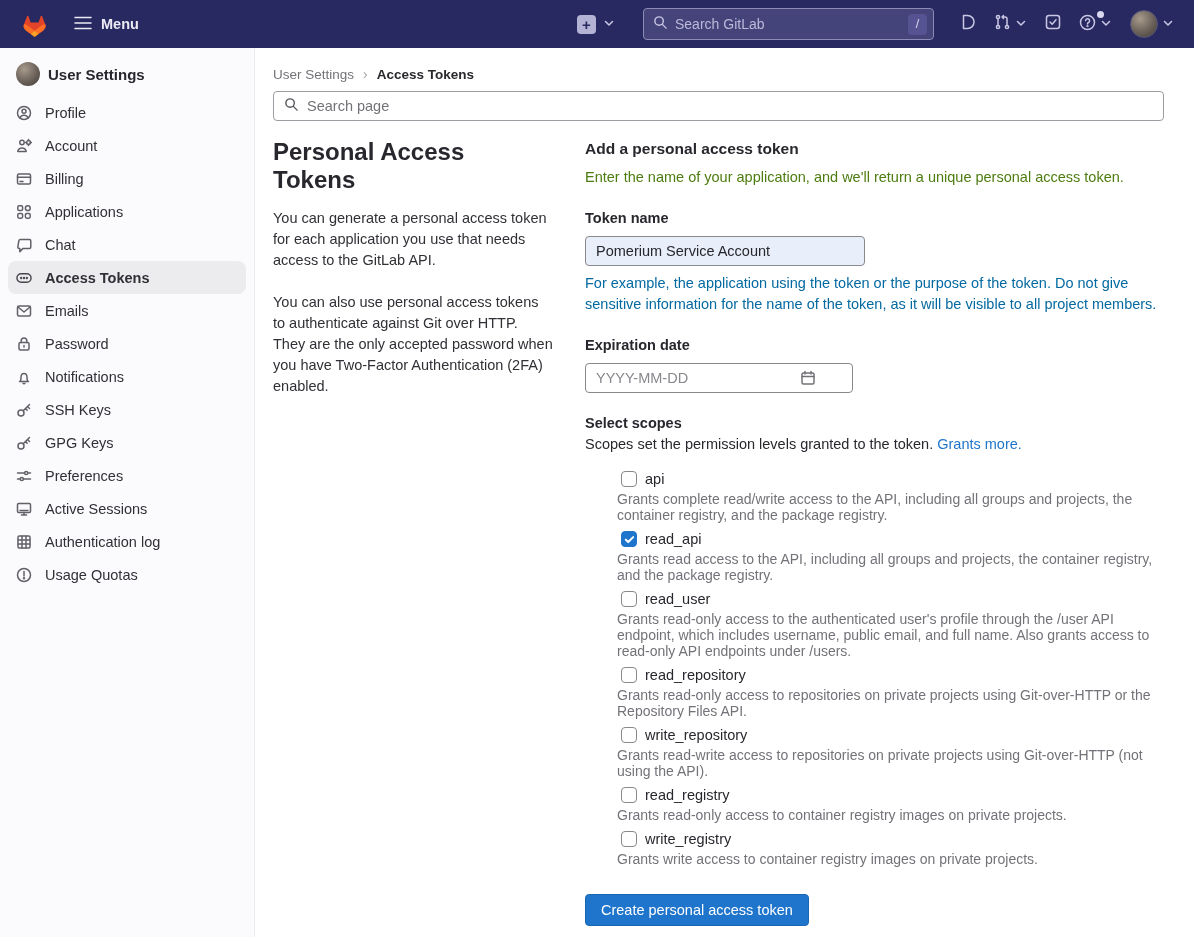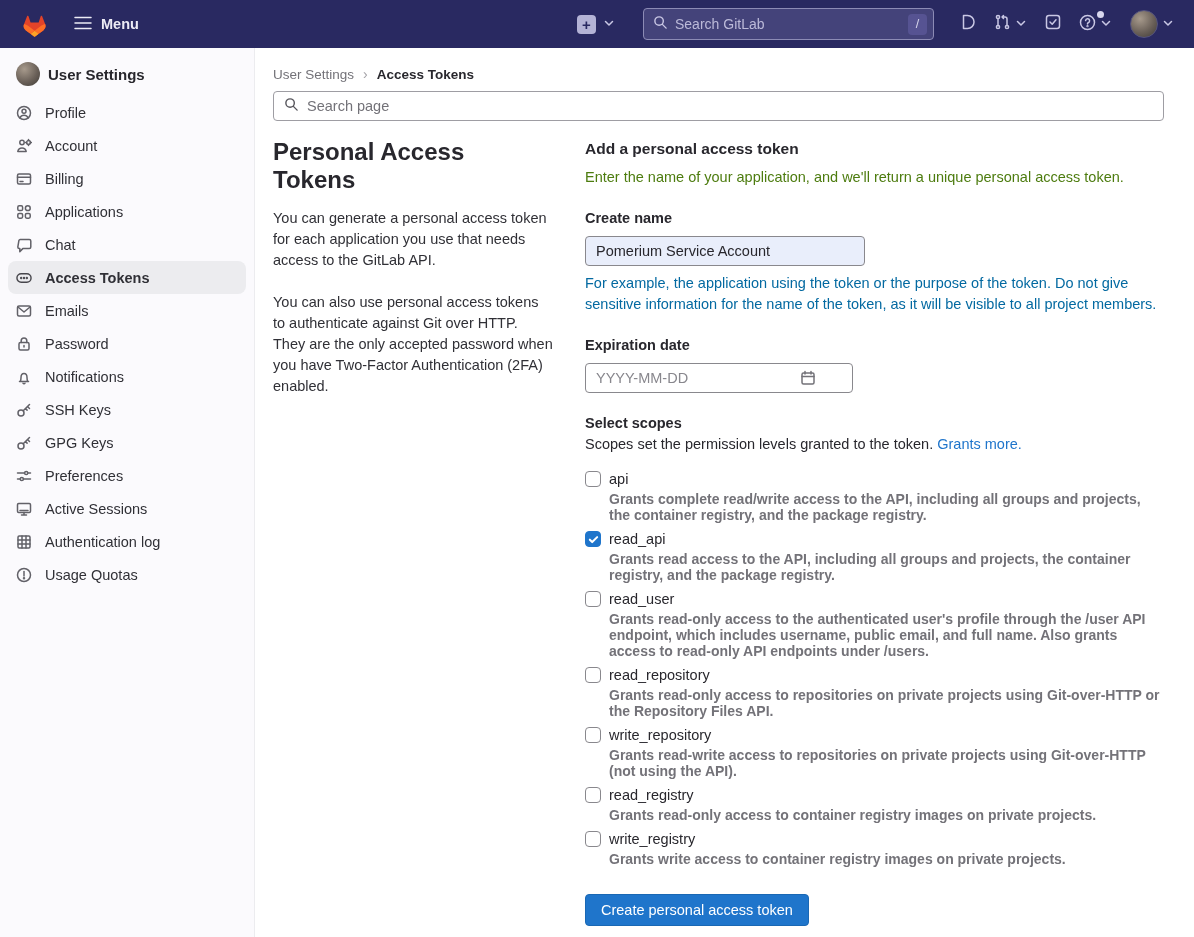--- a/index.html
+++ b/index.html
@@ -58,25 +58,25 @@
   .help-text { font-size:14.5px; line-height:21px; color:#0369a1; margin-top:7px; max-width:590px; }
   .date-wrap { position:relative; width:240px; margin-top:10px; }
   .date-wrap .text-input { width:268px; background:#fff; }
   .date-wrap .cal { position:absolute; right:9px; top:7px; pointer-events:none; }
   .text-input::placeholder { color:#88878d; }
   .scopes-desc { font-size:14.5px; color:#28272d; margin-top:5px; }
   .link { color:#1f75cb; cursor:pointer; text-decoration:none; }
 
   .scopes { margin-top:19px; }
   .scope-row { margin-bottom:8px; }
-  .scope-head { display:flex; align-items:center; gap:8px; cursor:pointer; }
+  .scope-head { display:flex; align-items:center; gap:8px; cursor:pointer;margin-left:36px; }
   .checkbox { width:16px; height:16px; border-radius:4px; border:1px solid #89888d; background:#fff; flex-shrink:0; display:flex; align-items:center; justify-content:center; cursor:pointer; }
   .checkbox.checked { background:#1f75cb; border-color:#1f75cb; }
   .scope-name { font-size:14.5px; color:#28272d; }
-  .scope-desc { font-size:14px; line-height:16px; color:#737278; margin:4px 0 0 24px; max-width:575px;font-weight:bold; }
+  .scope-desc { font-size:14px; line-height:16px; color:#737278; margin:4px 0 0 32px; max-width:575px; }
 
   .submit-btn { margin-top:19px; margin-bottom:20px; background:#1f75cb; color:#fff; border:1px solid #1a68b4; border-radius:4px; font-size:14.5px; font-family:inherit; padding:7px 15px; height:32px; cursor:pointer; }
 </style>
 </head>
 <body>
 
 <div class="navbar">
   <div class="logo">
     <svg width="34" height="32" viewBox="0 0 380 380">
       <path fill="#e24329" d="M282.83,170.73l-.27-.69-26.14-68.22a6.81,6.81,0,0,0-2.69-3.24,7,7,0,0,0-8,.43,7,7,0,0,0-2.32,3.52l-17.65,54H154.29l-17.65-54A6.86,6.86,0,0,0,134.32,99a7,7,0,0,0-8-.43,6.87,6.87,0,0,0-2.69,3.24L97.44,170l-.26.69a48.54,48.54,0,0,0,16.1,56.1l.09.07.24.17,39.82,29.82,19.7,14.91,12,9.06a8.07,8.07,0,0,0,9.76,0l12-9.06,19.7-14.91,40.06-30,.1-.08A48.56,48.56,0,0,0,282.83,170.73Z" transform="translate(0 -40) scale(1.35)"></path>
@@ -322,21 +322,21 @@
       <div class="left-col">
         <div class="page-title">Personal Access Tokens</div>
         <p>You can generate a personal access token for each application you use that needs access to the GitLab API.</p>
         <p>You can also use personal access tokens to authenticate against Git over HTTP. They are the only accepted password when you have Two-Factor Authentication (2FA) enabled.</p>
       </div>
 
       <div class="right-col">
         <div class="section-title">Add a personal access token</div>
         <div class="section-desc">Enter the name of your application, and we'll return a unique personal access token.</div>
 
-        <div class="field-label">Create name</div>
+        <div class="field-label">Token name</div>
         <input class="text-input token-input" value="Pomerium Service Account" style="">
         <div class="help-text">For example, the application using the token or the purpose of the token. Do not give sensitive information for the name of the token, as it will be visible to all project members.</div>
 
         <div class="field-label">Expiration date</div>
         <div class="date-wrap">
           <input class="text-input" placeholder="YYYY-MM-DD" style="">
           <span class="cal"><svg width="16" height="16" viewBox="0 0 16 16" fill="none" stroke-width="1.5" stroke-linecap="round" stroke-linejoin="round" stroke="#737278">
                 <rect x="2" y="3" width="12" height="11" rx="1.5"></rect>
                 <path d="M5 1.5V4M11 1.5V4M2 6.5h12"></path>
               </svg></span>

